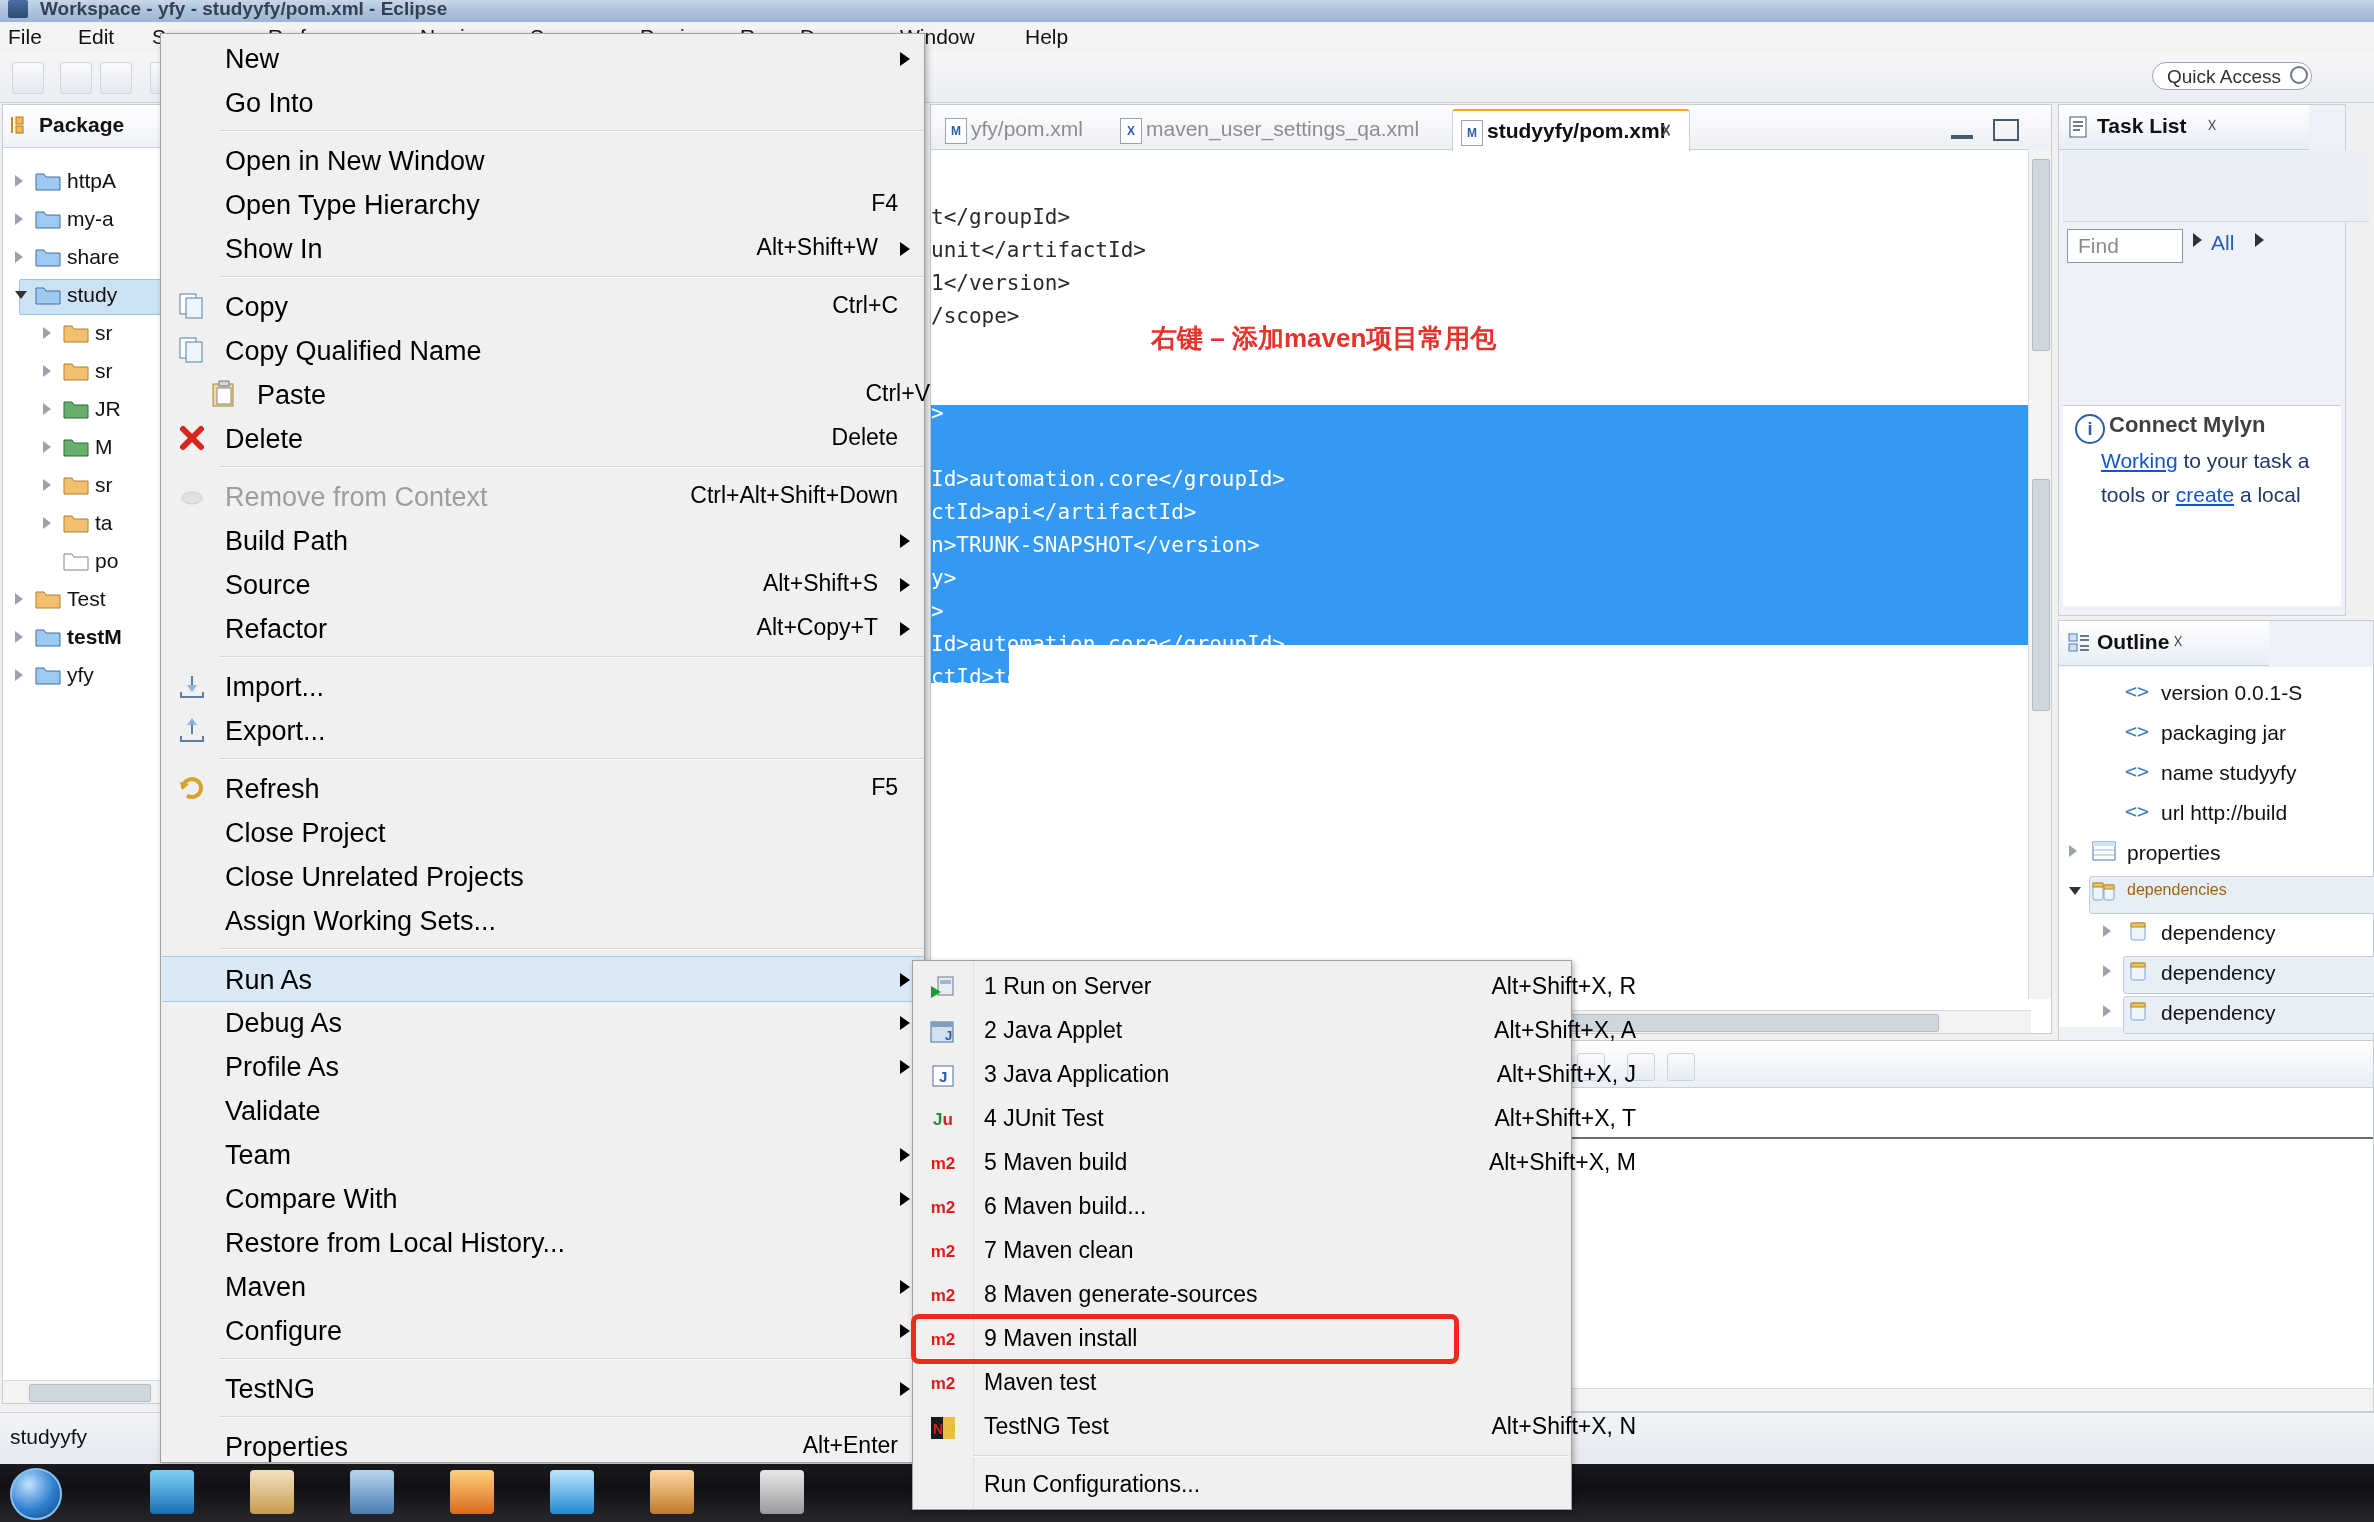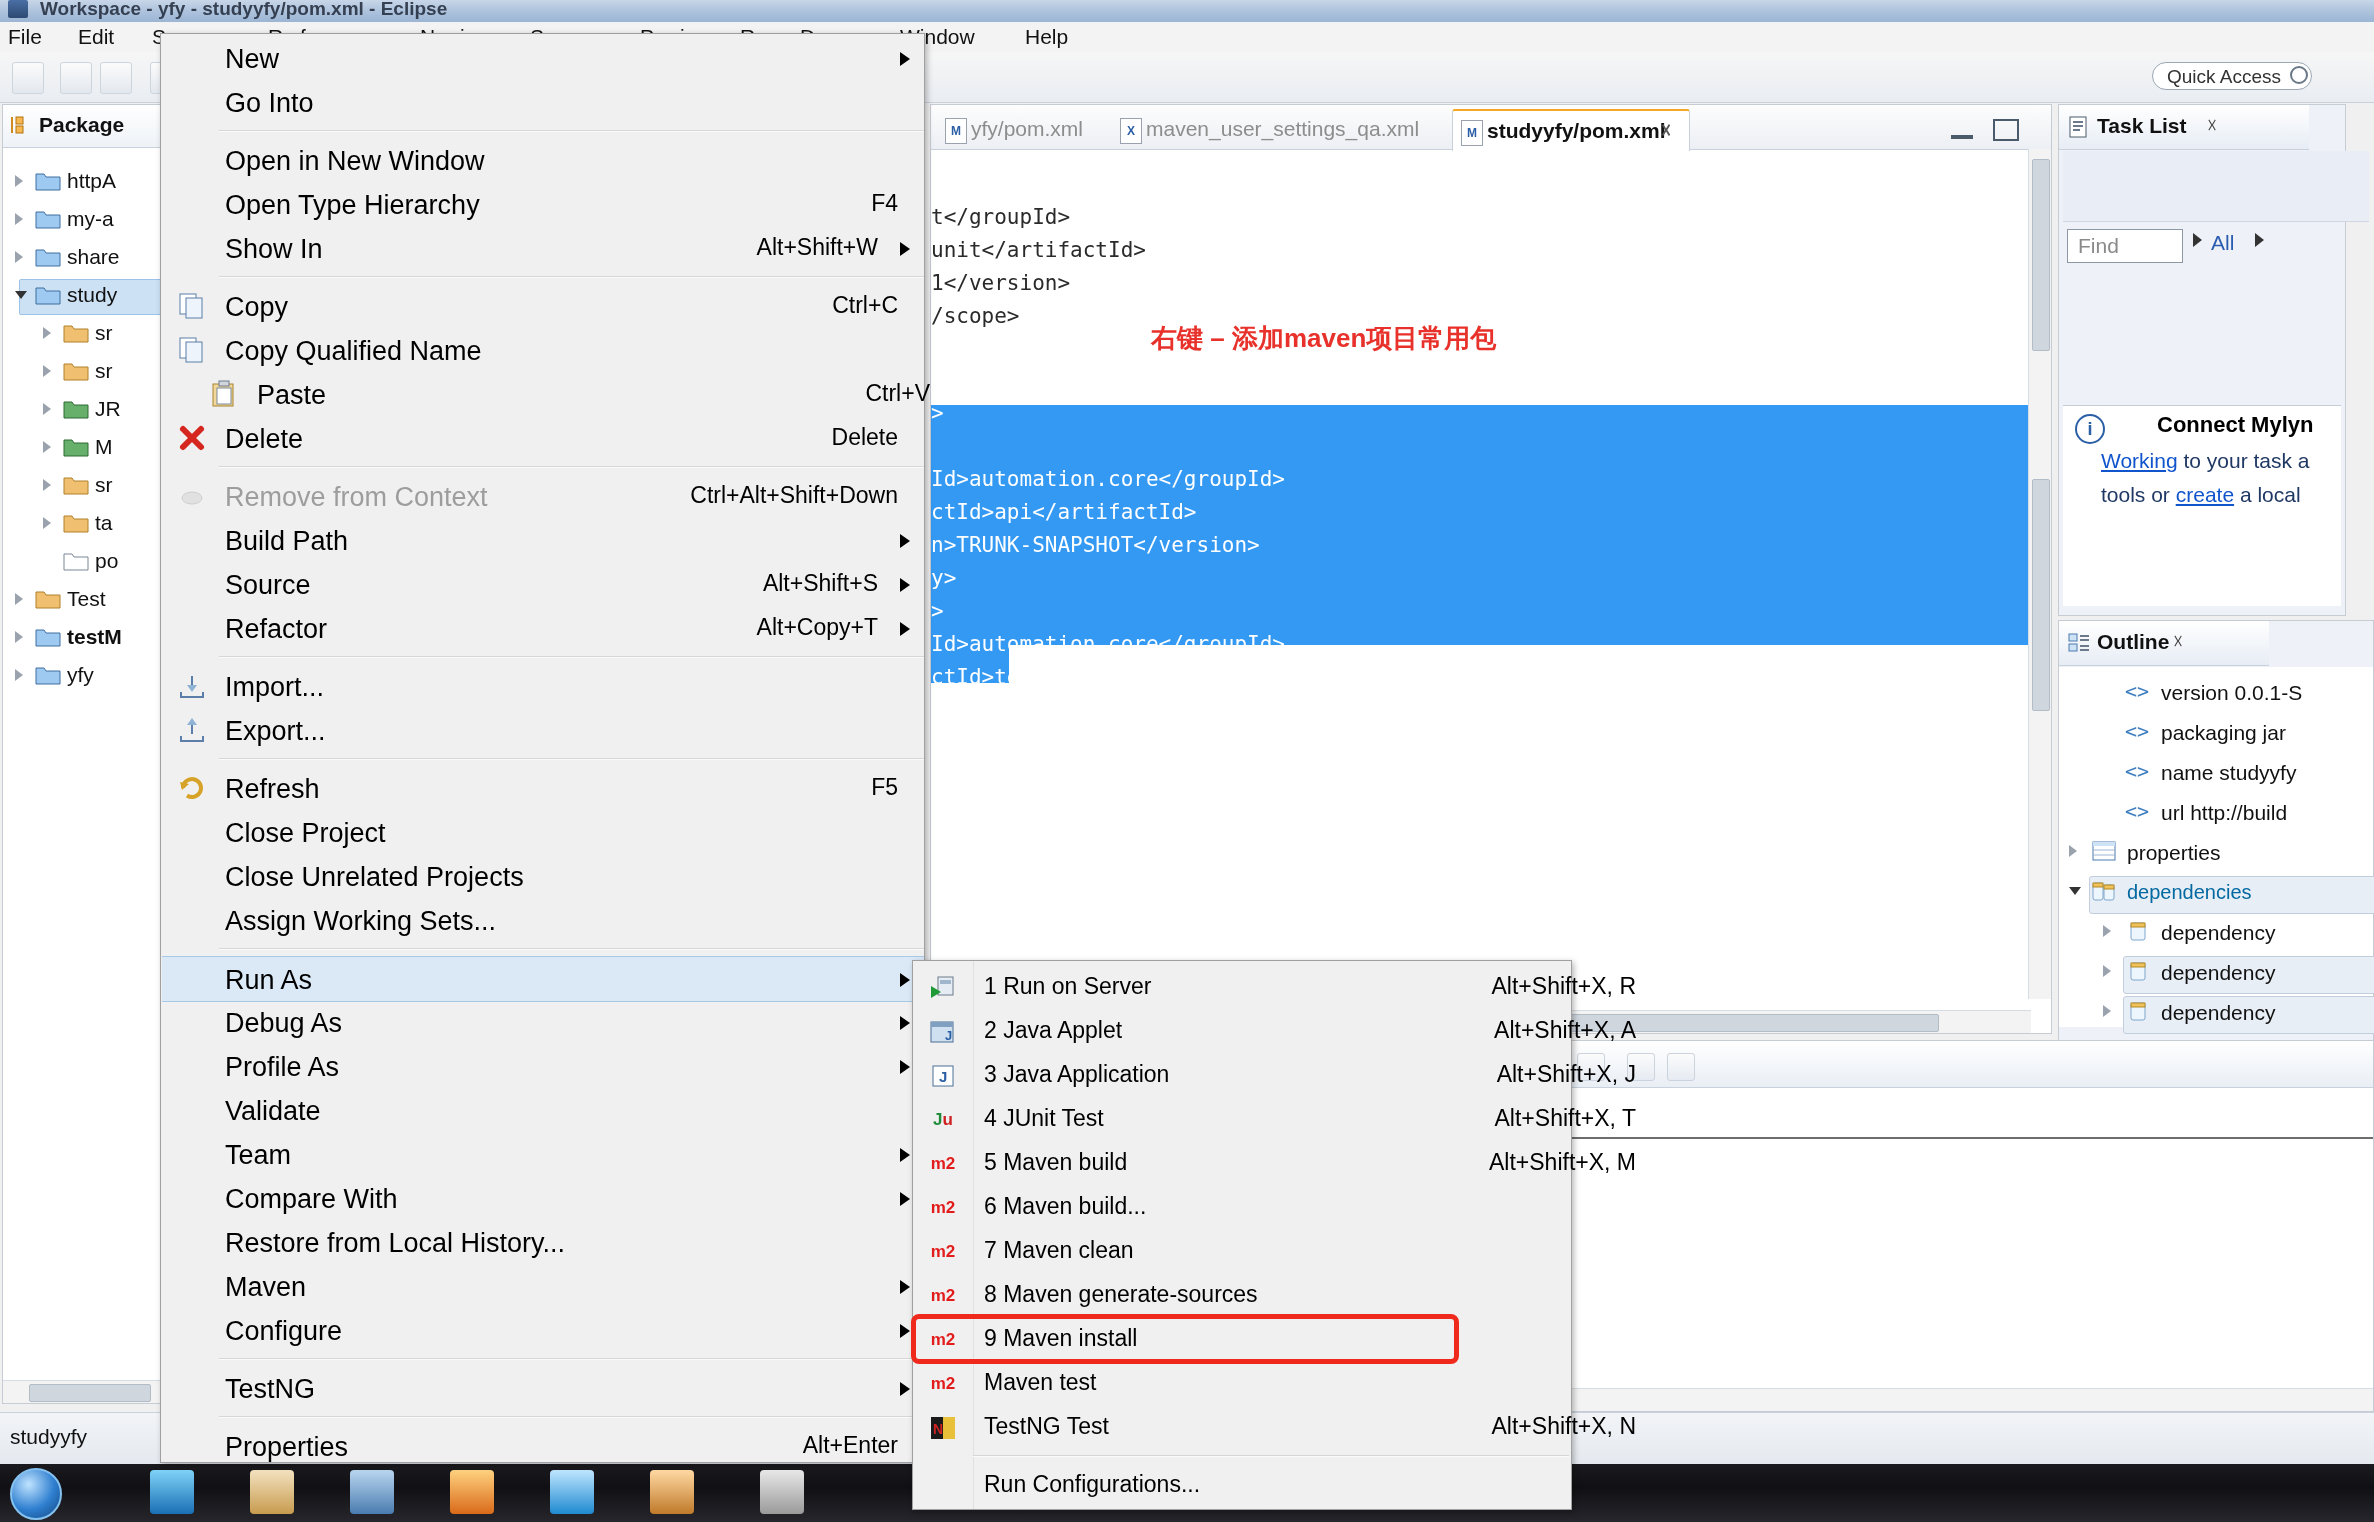--- a/index.html
+++ b/index.html
@@ -85,21 +85,21 @@
   
   #task-view{left:2058px;top:104px;width:288px;height:512px;background:#eef2f8;
      border:1px solid #c6ccd4;box-sizing:border-box;}
   #outline-view{left:2058px;top:620px;width:316px;height:470px;background:#eef2f8;
      border:1px solid #c6ccd4;box-sizing:border-box;}
   .view-tab{position:absolute;left:0;top:0;height:44px;background:linear-gradient(180deg,#fff,#e7edf5);
      border-bottom:1px solid #c9d2dc;}
   .view-tab .vt-lbl{position:absolute;left:38px;top:9px;font-size:21px;font-weight:bold;color:#111;white-space:nowrap;}
   .view-tab .vt-x{position:absolute;top:9px;font-size:19px;color:#444;}
   .mylyn-box{position:absolute;left:4px;right:4px;background:#fff;border-top:1px solid #c6ccd4;}
-  .mylyn-title{position:absolute;left:46px;top:6px;font-size:22px;font-weight:bold;color:#000000;white-space:nowrap;margin-left:48px;}
+  .mylyn-title{position:absolute;left:46px;top:6px;font-size:22px;font-weight:bold;color:#404040;white-space:nowrap;}
   .mylyn-body{position:absolute;left:38px;top:38px;font-size:21px;color:#1f3864;white-space:nowrap;line-height:34px;}
   .mylyn-body u{color:#1155cc;}
   .find-box{position:absolute;background:#fff;border:1px solid #8d98a5;font-size:21px;
      color:#8a8a8a;line-height:32px;padding-left:10px;box-sizing:border-box;}
   .out-row{position:absolute;font-size:21px;color:#111;white-space:nowrap;}
   .out-row .chev{position:absolute;width:0;height:0;border-left:8px solid #9aa3ad;
      border-top:6px solid transparent;border-bottom:6px solid transparent;top:10px;}
   .out-row .chev.open{border-left:6px solid transparent;border-right:6px solid transparent;
      border-top:8px solid #333;top:12px;}
   .out-hl{position:absolute;background:#e8eef6;border:1px solid #c3cedd;border-radius:3px;}
@@ -445,21 +445,21 @@
       </div>
       <div class="out-row" style="top: 208px; left: 0px; width: 314px; height: 40px;">
         <div class="out-hl" style="left: 30px; top: 1px; width: 290px; height: 36px;"></div>
         <div class="chev open" style="left: 10px;"></div>
         <div style="position: absolute; left: 32px; top: 4px; width: 30px; height: 30px;"><svg viewBox="0 0 26 24" style="width:26px;height:24px">
             <rect x="2" y="4" width="10" height="17" rx="2" fill="#eef6fd" stroke="#7fa7cc"></rect>
             <rect x="2" y="4" width="10" height="4" fill="#f2c25a" stroke="#b08a28"></rect>
             <rect x="13" y="6" width="10" height="15" rx="2" fill="#eef6fd" stroke="#7fa7cc"></rect>
             <rect x="13" y="6" width="10" height="4" fill="#f2c25a" stroke="#b08a28"></rect>
           </svg></div>
-        <div style="position: absolute; left: 68px; top: 6px; font-size: 20px; color: #0369a1; white-space: nowrap;">dependencies</div>
+        <div style="position: absolute; left: 68px; top: 6px; font-size: 16px; color: #a16207; white-space: nowrap;">dependencies</div>
       </div>
       <div class="out-row" style="top: 248px; left: 0px; width: 314px; height: 40px;">
         <div class="chev" style="left: 44px;"></div>
         <div style="position: absolute; left: 66px; top: 4px; width: 30px; height: 30px;"><svg viewBox="0 0 26 24" style="width:26px;height:24px">
             <rect x="6" y="4" width="14" height="17" rx="2" fill="#eef6fd" stroke="#7fa7cc"></rect>
             <rect x="6" y="4" width="14" height="4" fill="#f2c25a" stroke="#b08a28"></rect>
           </svg></div>
         <div style="position: absolute; left: 102px; top: 6px; font-size: 21px; color: rgb(17, 17, 17); white-space: nowrap;">dependency</div>
       </div>
       <div class="out-row" style="top: 288px; left: 0px; width: 314px; height: 40px;">

